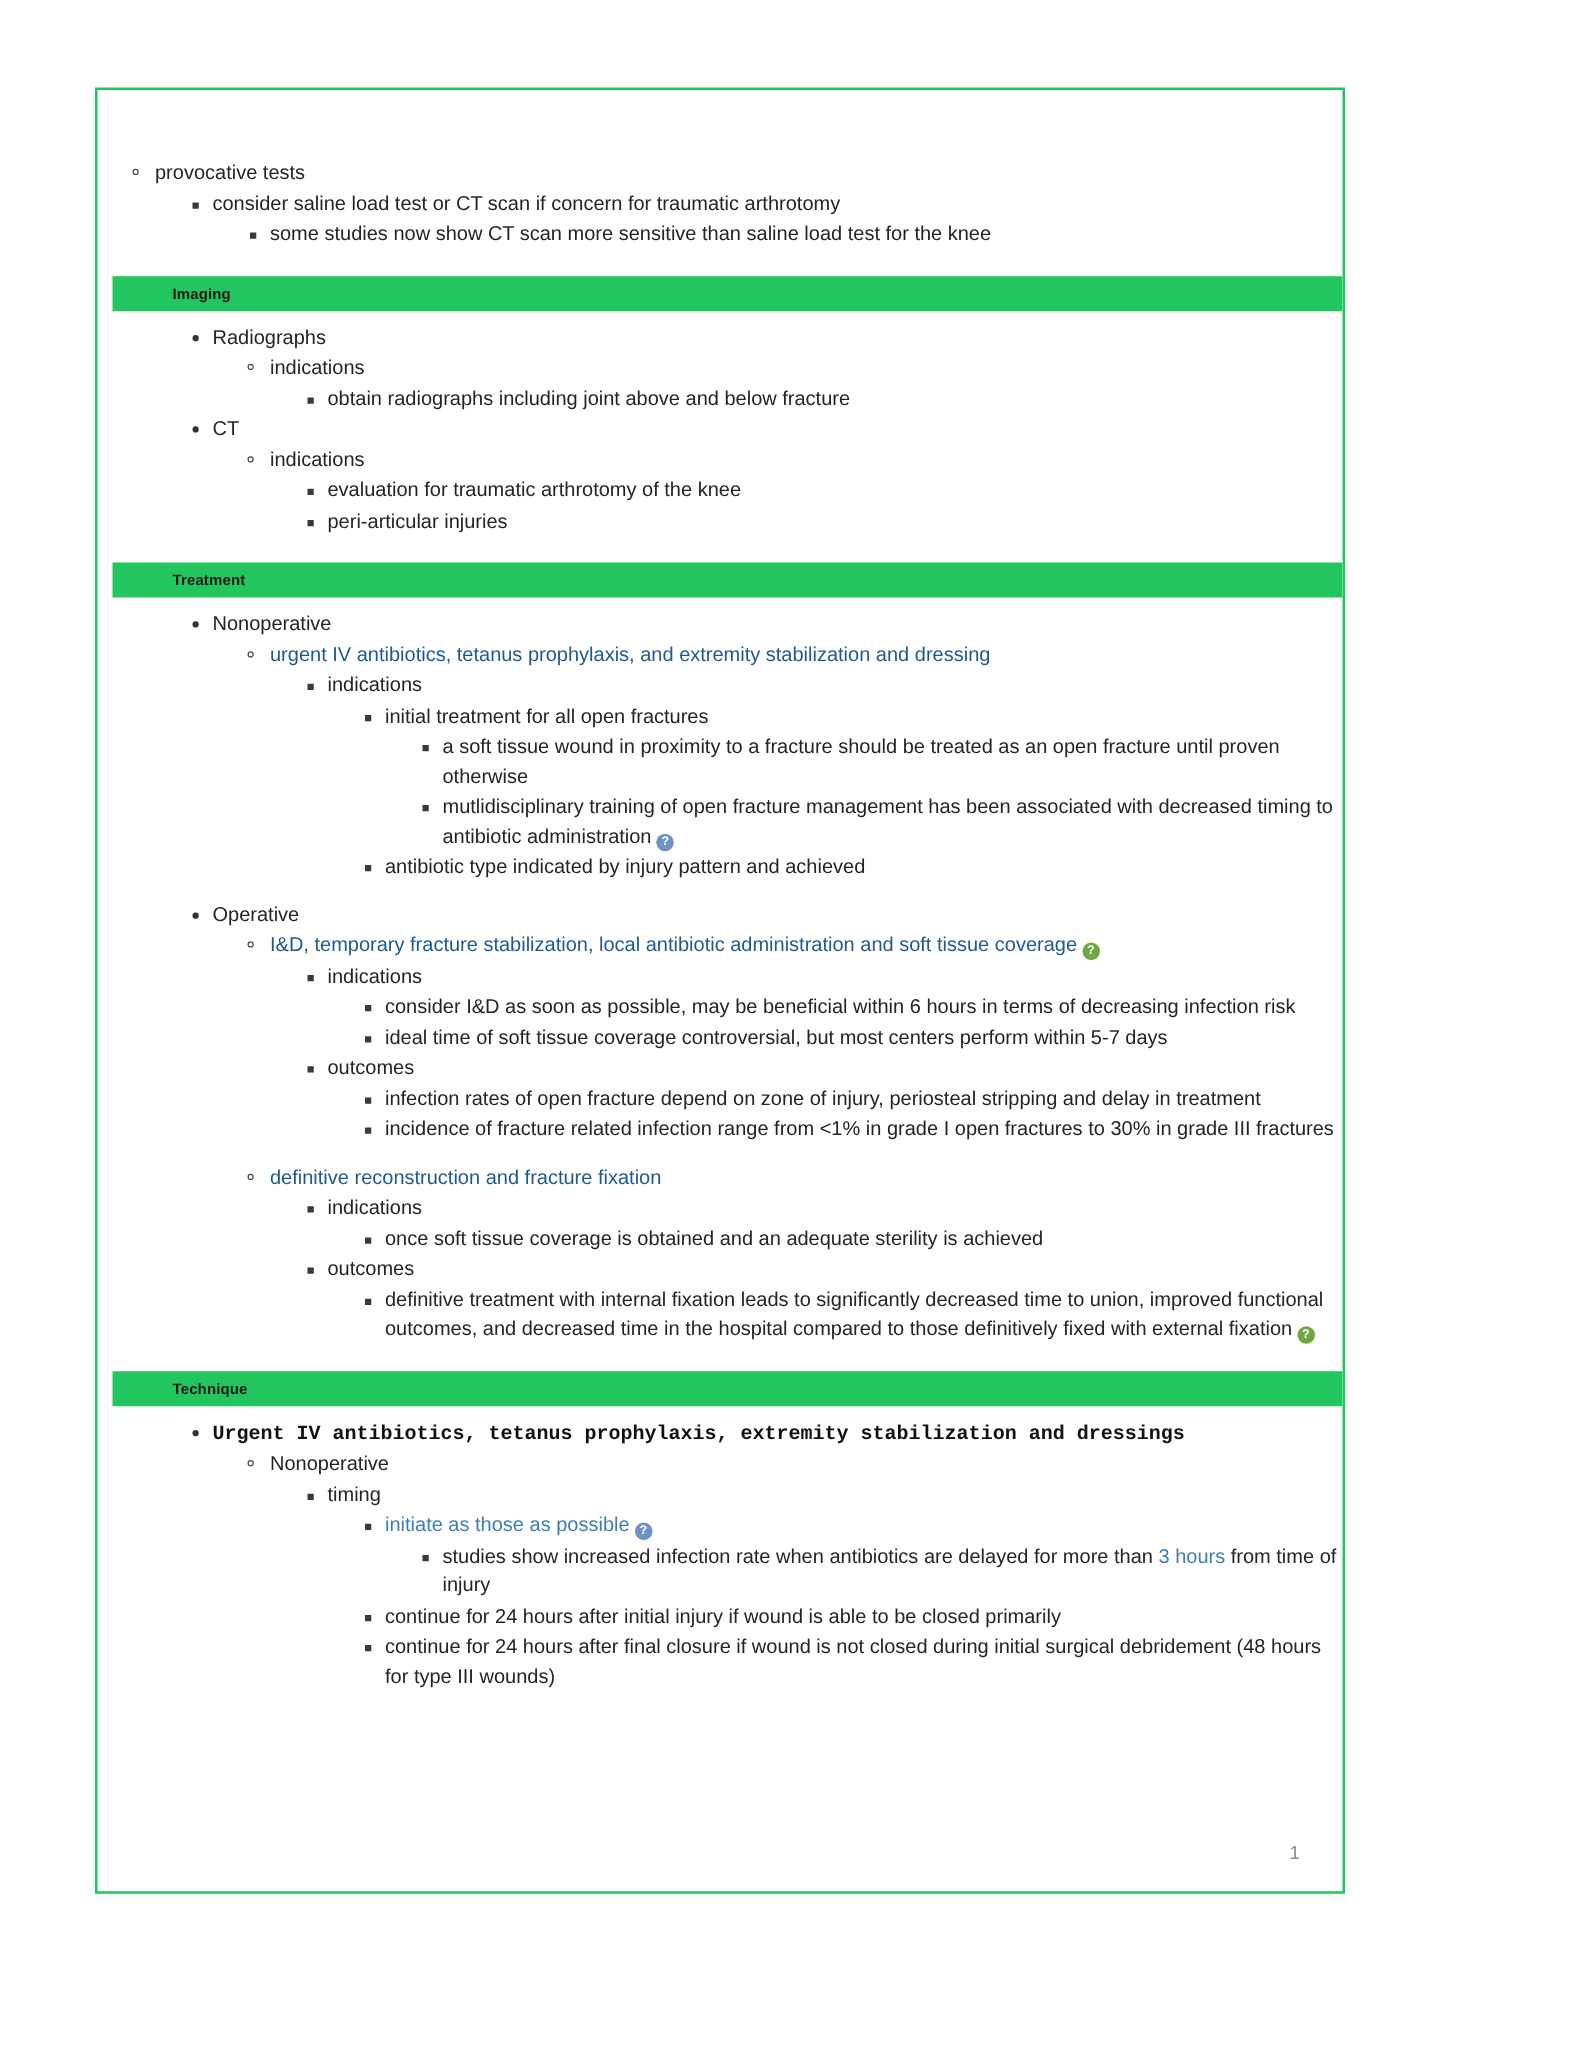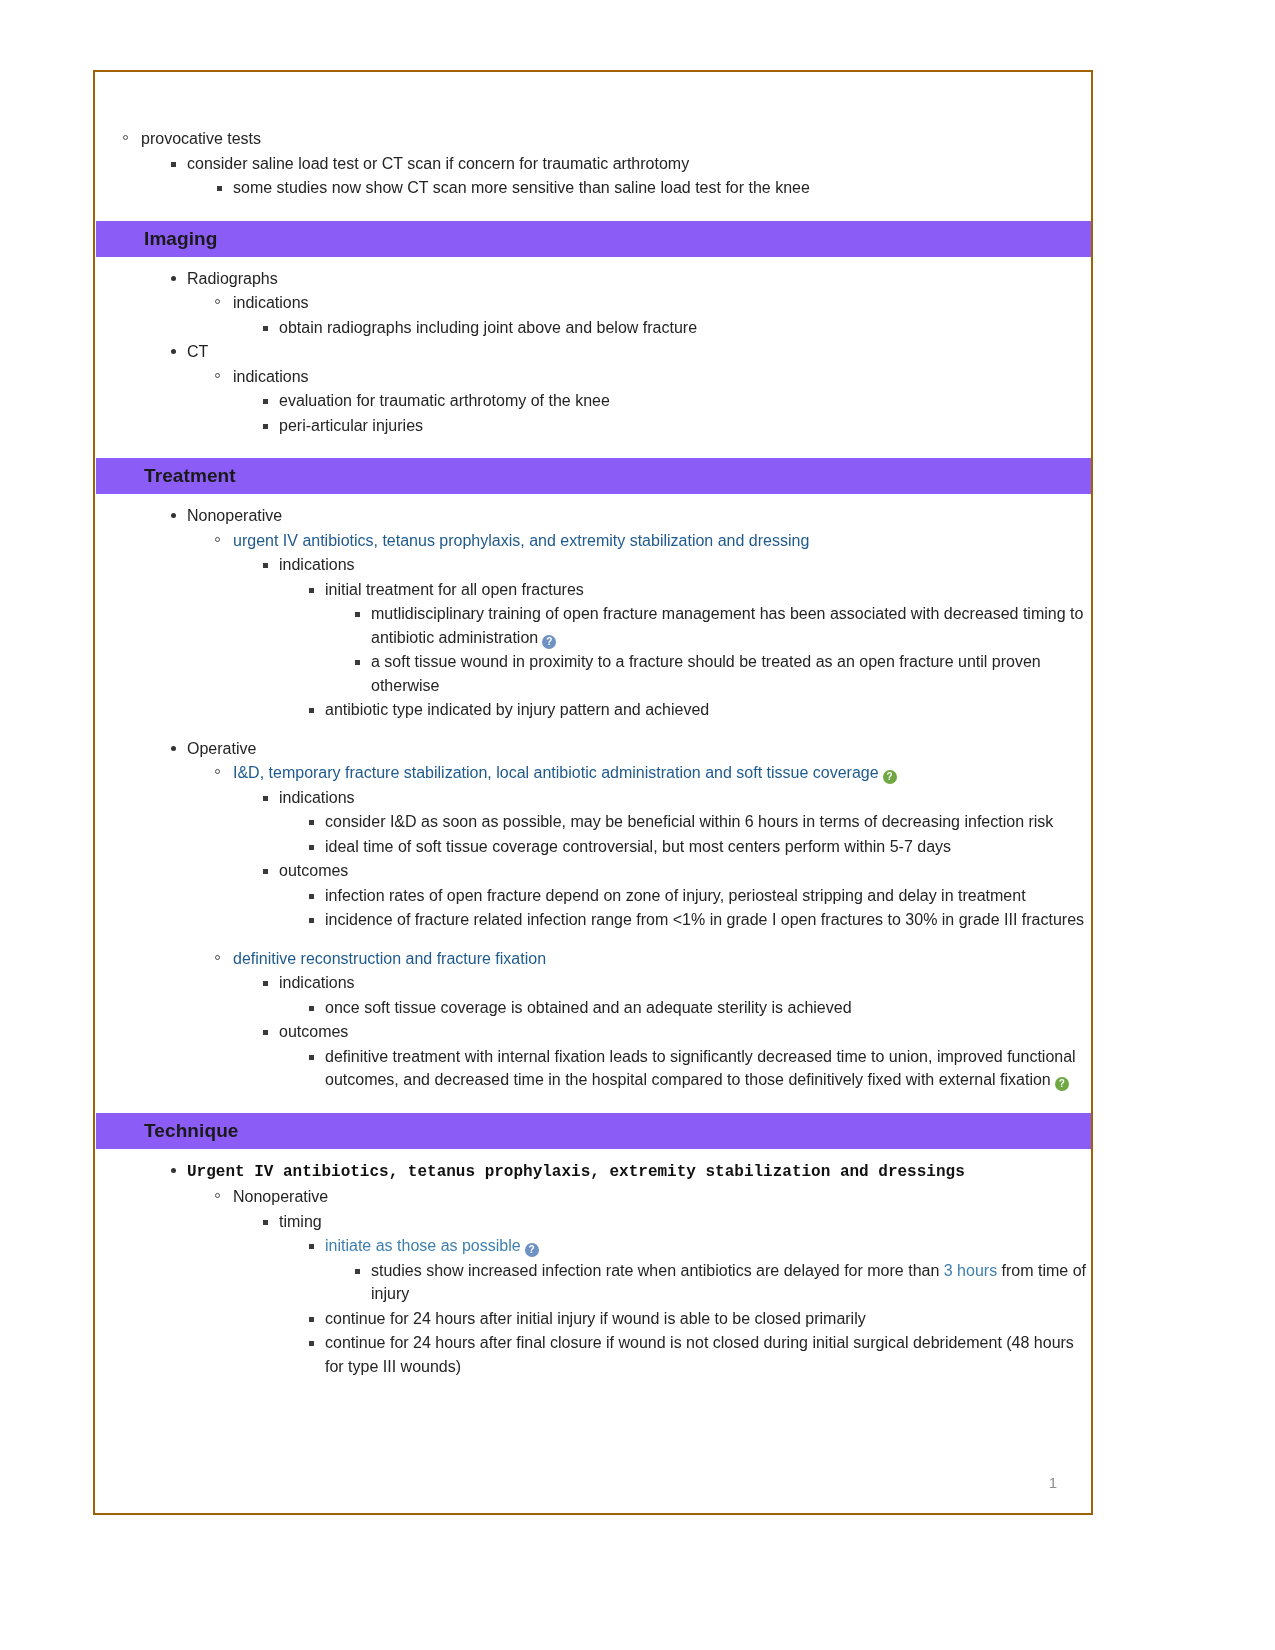--- a/index.html
+++ b/index.html
@@ -8,45 +8,45 @@
     background: #ffffff;
   }
   body {
     width: 1275px;
     height: 1650px;
     font-family: "Liberation Sans", sans-serif;
     -webkit-font-smoothing: antialiased;
   }
   .page {
     position: absolute;
-    left: 93px;
+    left: 76px;
     top: 70px;
     width: 1000px;
     height: 1445px;
     background: #ffffff;
-    border: 2px solid #a16207;
+    border: 2px solid #22c55e;
     box-sizing: border-box;
     overflow: hidden;
   }
   .page-inner {
     position: relative;
     width: 100%;
     height: 100%;
     padding: 55px 0 0 0;
     box-sizing: border-box;
   }
 
   
   .section-header {
-    background: #8b5cf6;
+    background: #22c55e;
     font-weight: bold;
-    font-size: 19px;
+    font-size: 12px;
     color: #1a1a1a;
     padding: 7px 0 7px 48px;
-    margin: 21px 0 10px 1px;
+    margin: 21px 0 10px 12px;
     letter-spacing: .1px;
   }
 
   
   ul {
     margin: 0;
     padding: 0;
     list-style: none;
   }
   li {
@@ -233,25 +233,25 @@
               <li class="lvl3">
                 <span class="bullet"></span>
                 <span class="li-text">indications</span>
                 <ul>
                   <li class="lvl4">
                     <span class="bullet"></span>
                     <span class="li-text">initial treatment for all open fractures</span>
                     <ul>
                       <li class="lvl5">
                         <span class="bullet"></span>
-                        <span class="li-text">mutlidisciplinary training of open fracture management has been associated with decreased timing to antibiotic administration</span><span class="badge badge-blue">?</span>
+                        <span class="li-text">a soft tissue wound in proximity to a fracture should be treated as an open fracture until proven otherwise</span>
                       </li>
                       <li class="lvl5">
                         <span class="bullet"></span>
-                        <span class="li-text">a soft tissue wound in proximity to a fracture should be treated as an open fracture until proven otherwise</span>
+                        <span class="li-text">mutlidisciplinary training of open fracture management has been associated with decreased timing to antibiotic administration</span><span class="badge badge-blue">?</span>
                       </li>
                     </ul>
                   </li>
                   <li class="lvl4">
                     <span class="bullet"></span>
                     <span class="li-text">antibiotic type indicated by injury pattern and achieved</span>
                   </li>
                 </ul>
               </li>
             </ul>

